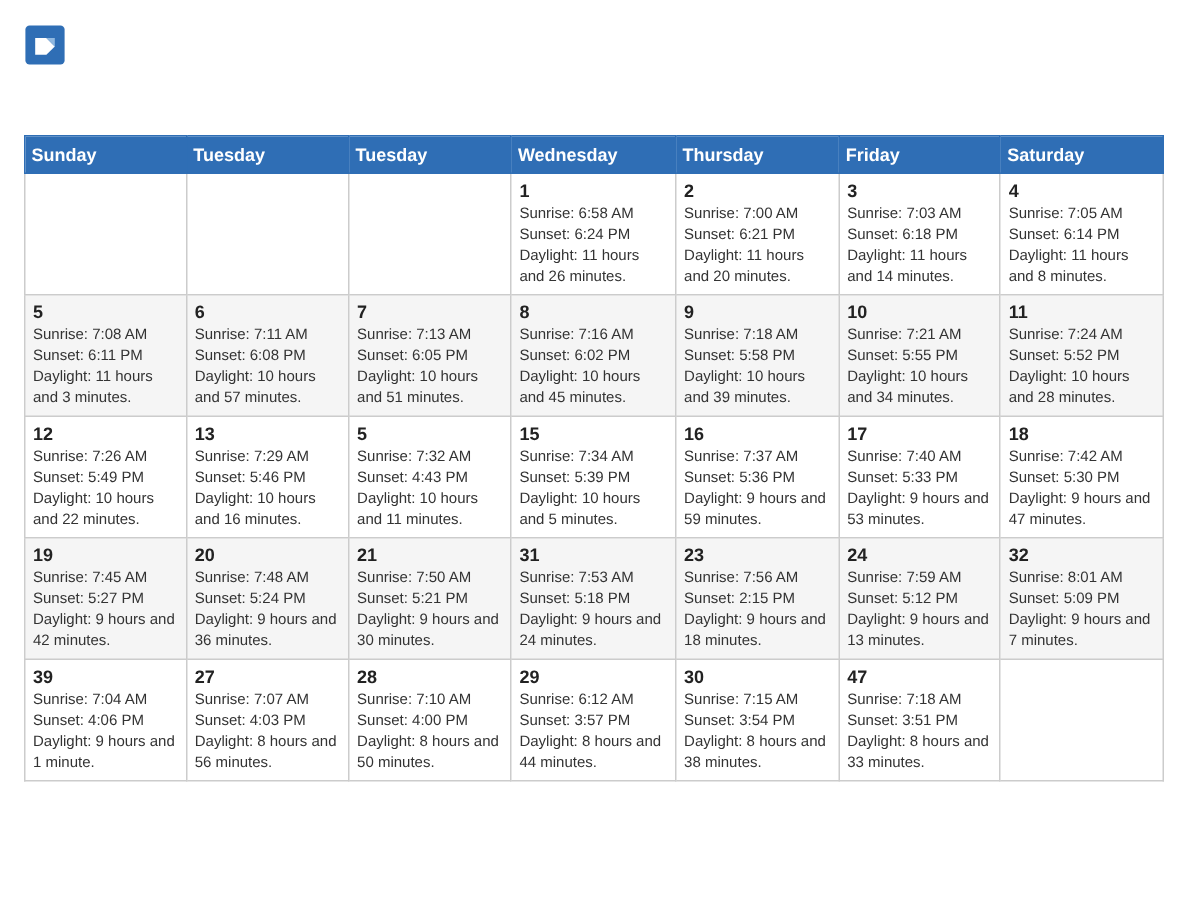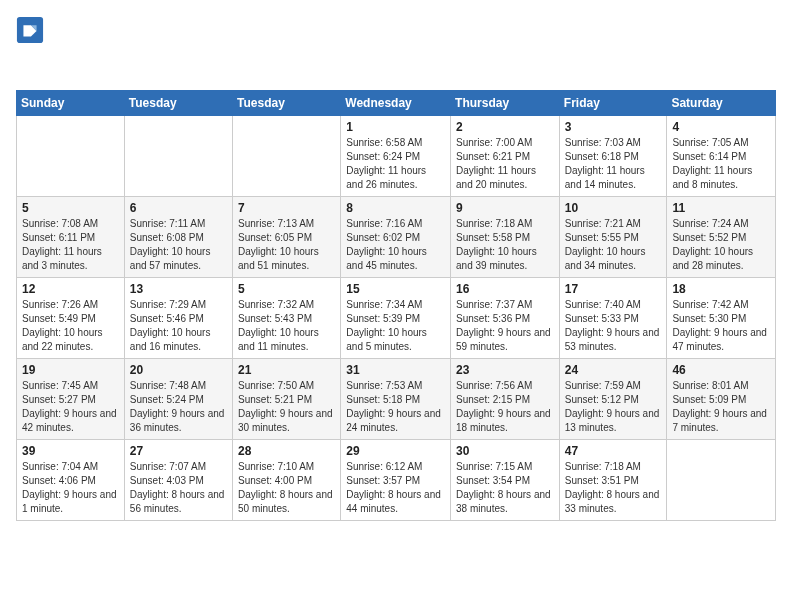--- a/index.html
+++ b/index.html
@@ -227,21 +227,21 @@
         <td>
           <span class="day-num">13</span>
           <div class="day-info">Sunrise: 7:29 AM
 Sunset: 5:46 PM
 Daylight: 10 hours
 and 16 minutes.</div>
         </td>
         <td>
           <span class="day-num">5</span>
           <div class="day-info">Sunrise: 7:32 AM
-Sunset: 5:43 PM
+Sunset: 4:43 PM
 Daylight: 10 hours
 and 11 minutes.</div>
         </td>
         <td>
           <span class="day-num">15</span>
           <div class="day-info">Sunrise: 7:34 AM
 Sunset: 5:39 PM
 Daylight: 10 hours
 and 5 minutes.</div>
         </td>
@@ -304,21 +304,21 @@
 and 18 minutes.</div>
         </td>
         <td>
           <span class="day-num">24</span>
           <div class="day-info">Sunrise: 7:59 AM
 Sunset: 5:12 PM
 Daylight: 9 hours
 and 13 minutes.</div>
         </td>
         <td>
-          <span class="day-num">46</span>
+          <span class="day-num">32</span>
           <div class="day-info">Sunrise: 8:01 AM
 Sunset: 5:09 PM
 Daylight: 9 hours
 and 7 minutes.</div>
         </td>
       </tr>
       <tr>
         <td>
           <span class="day-num">39</span>
           <div class="day-info">Sunrise: 7:04 AM

